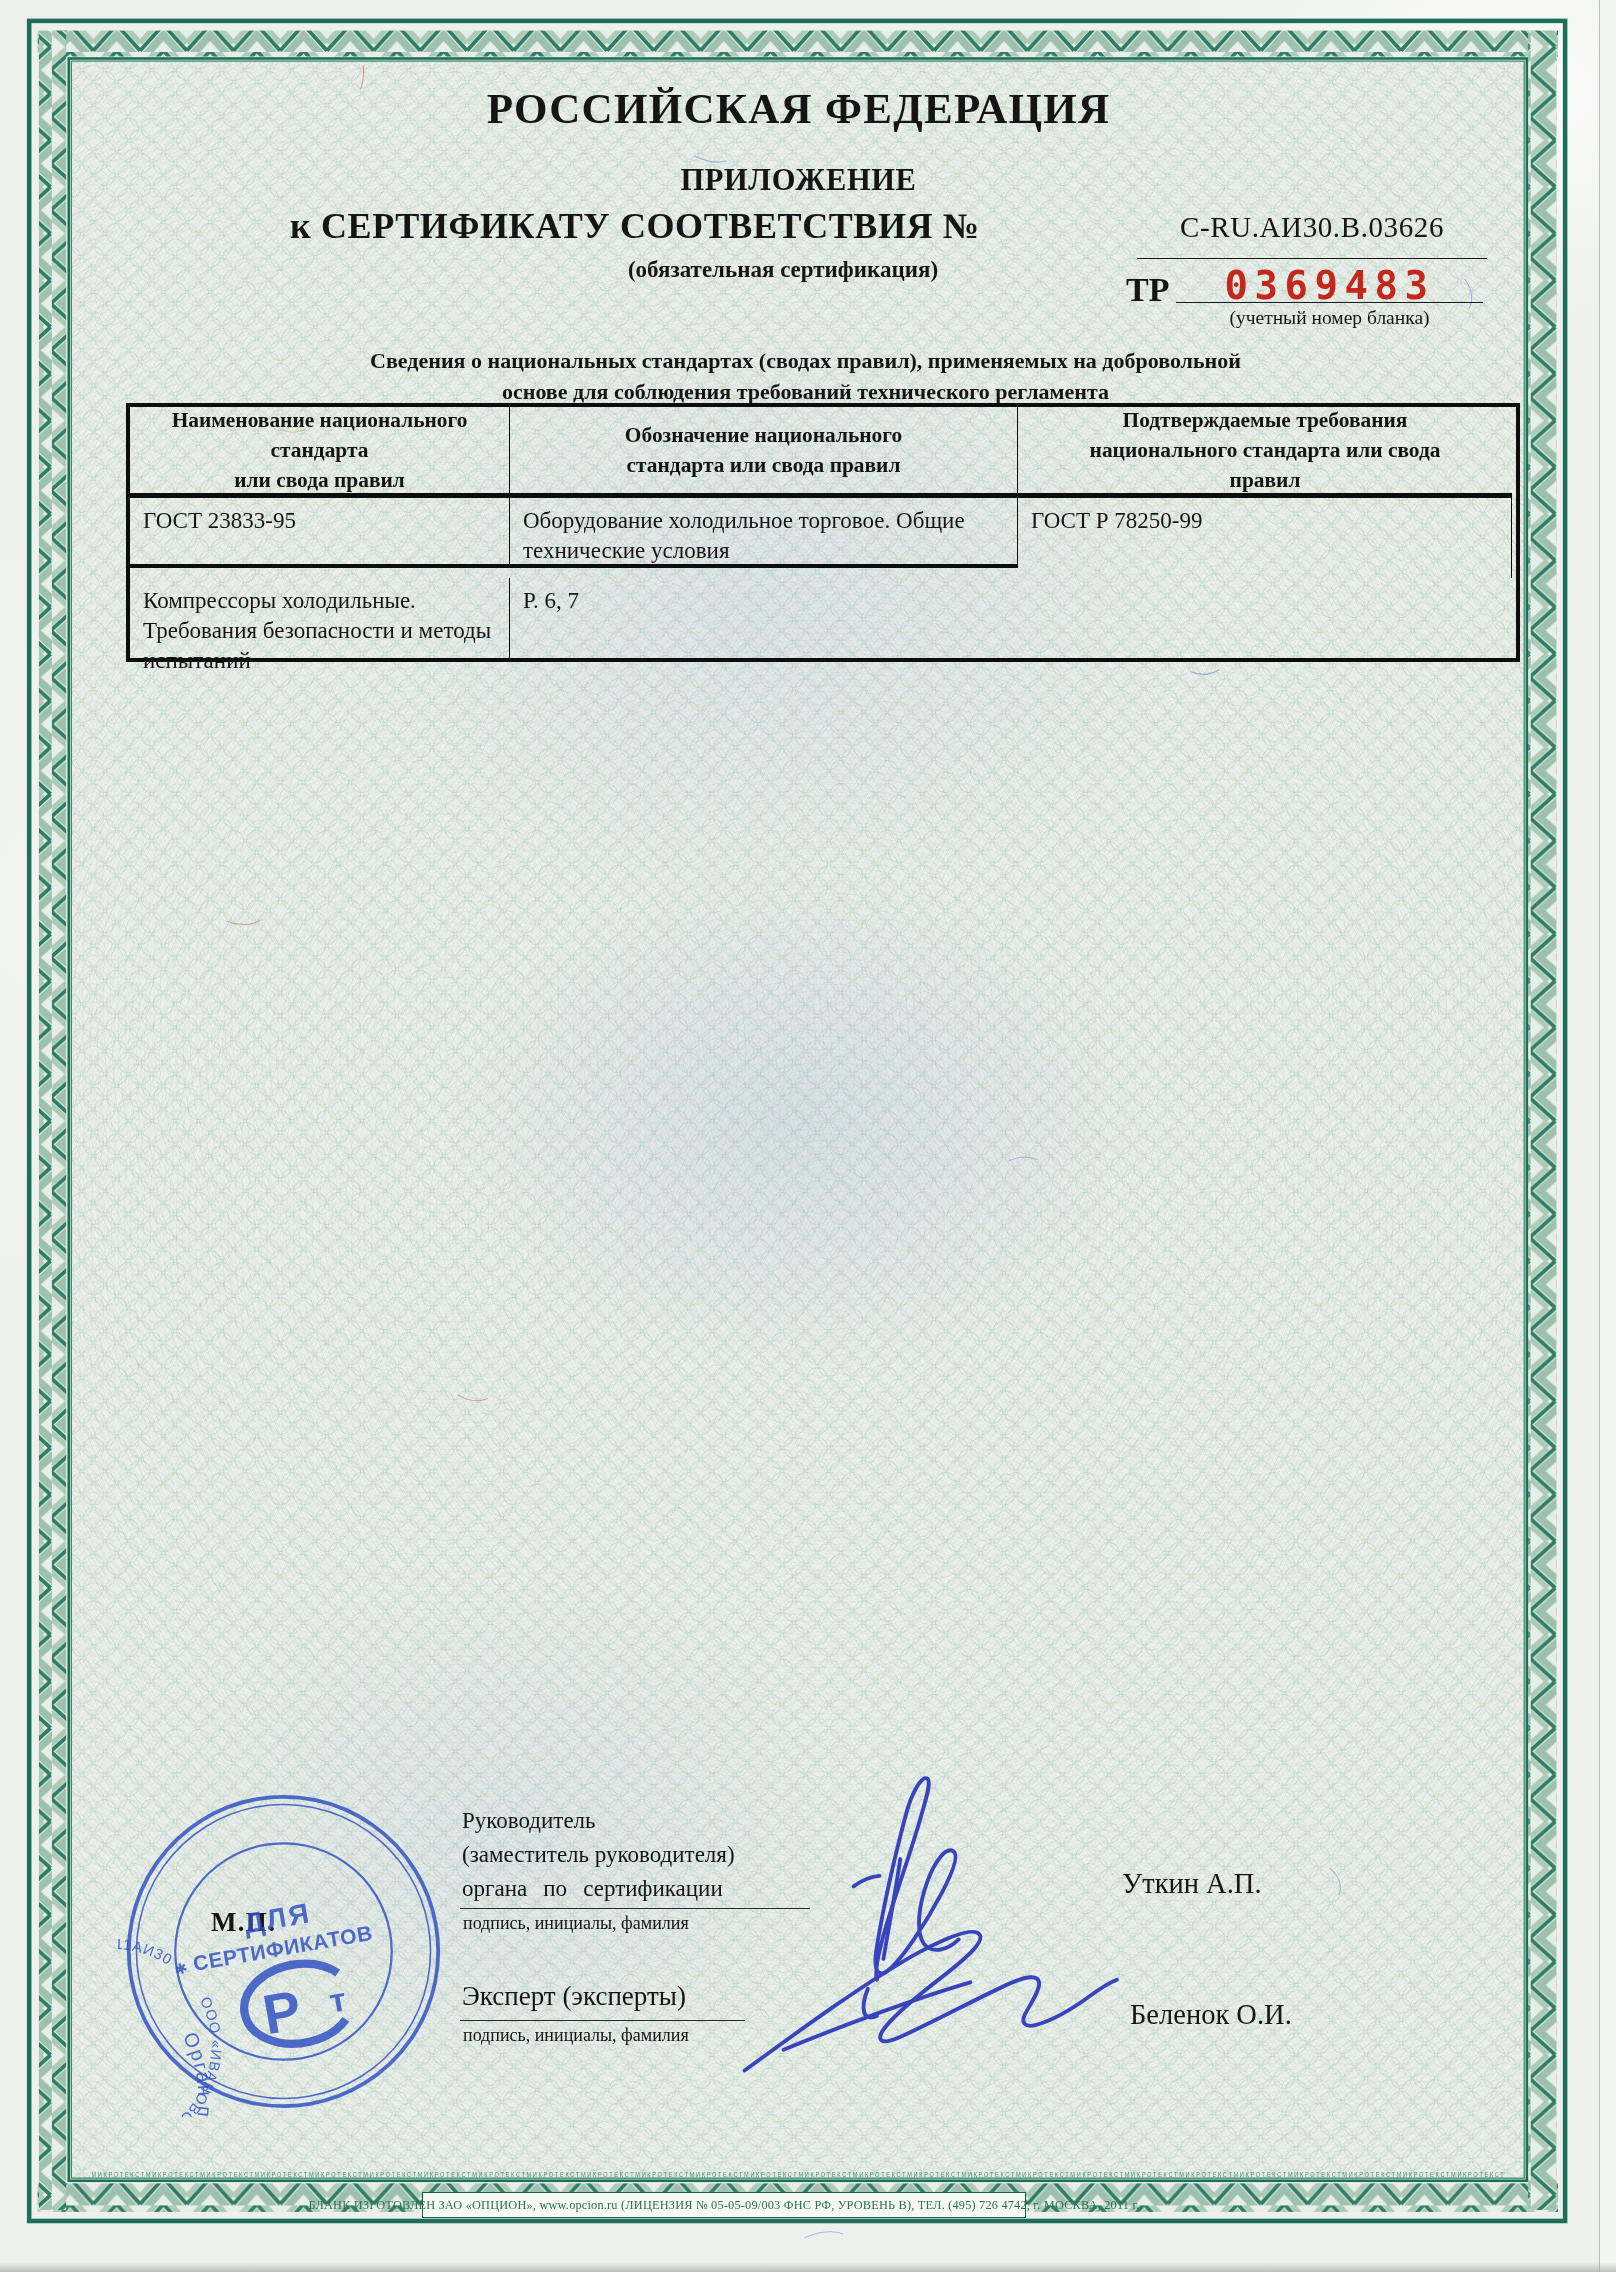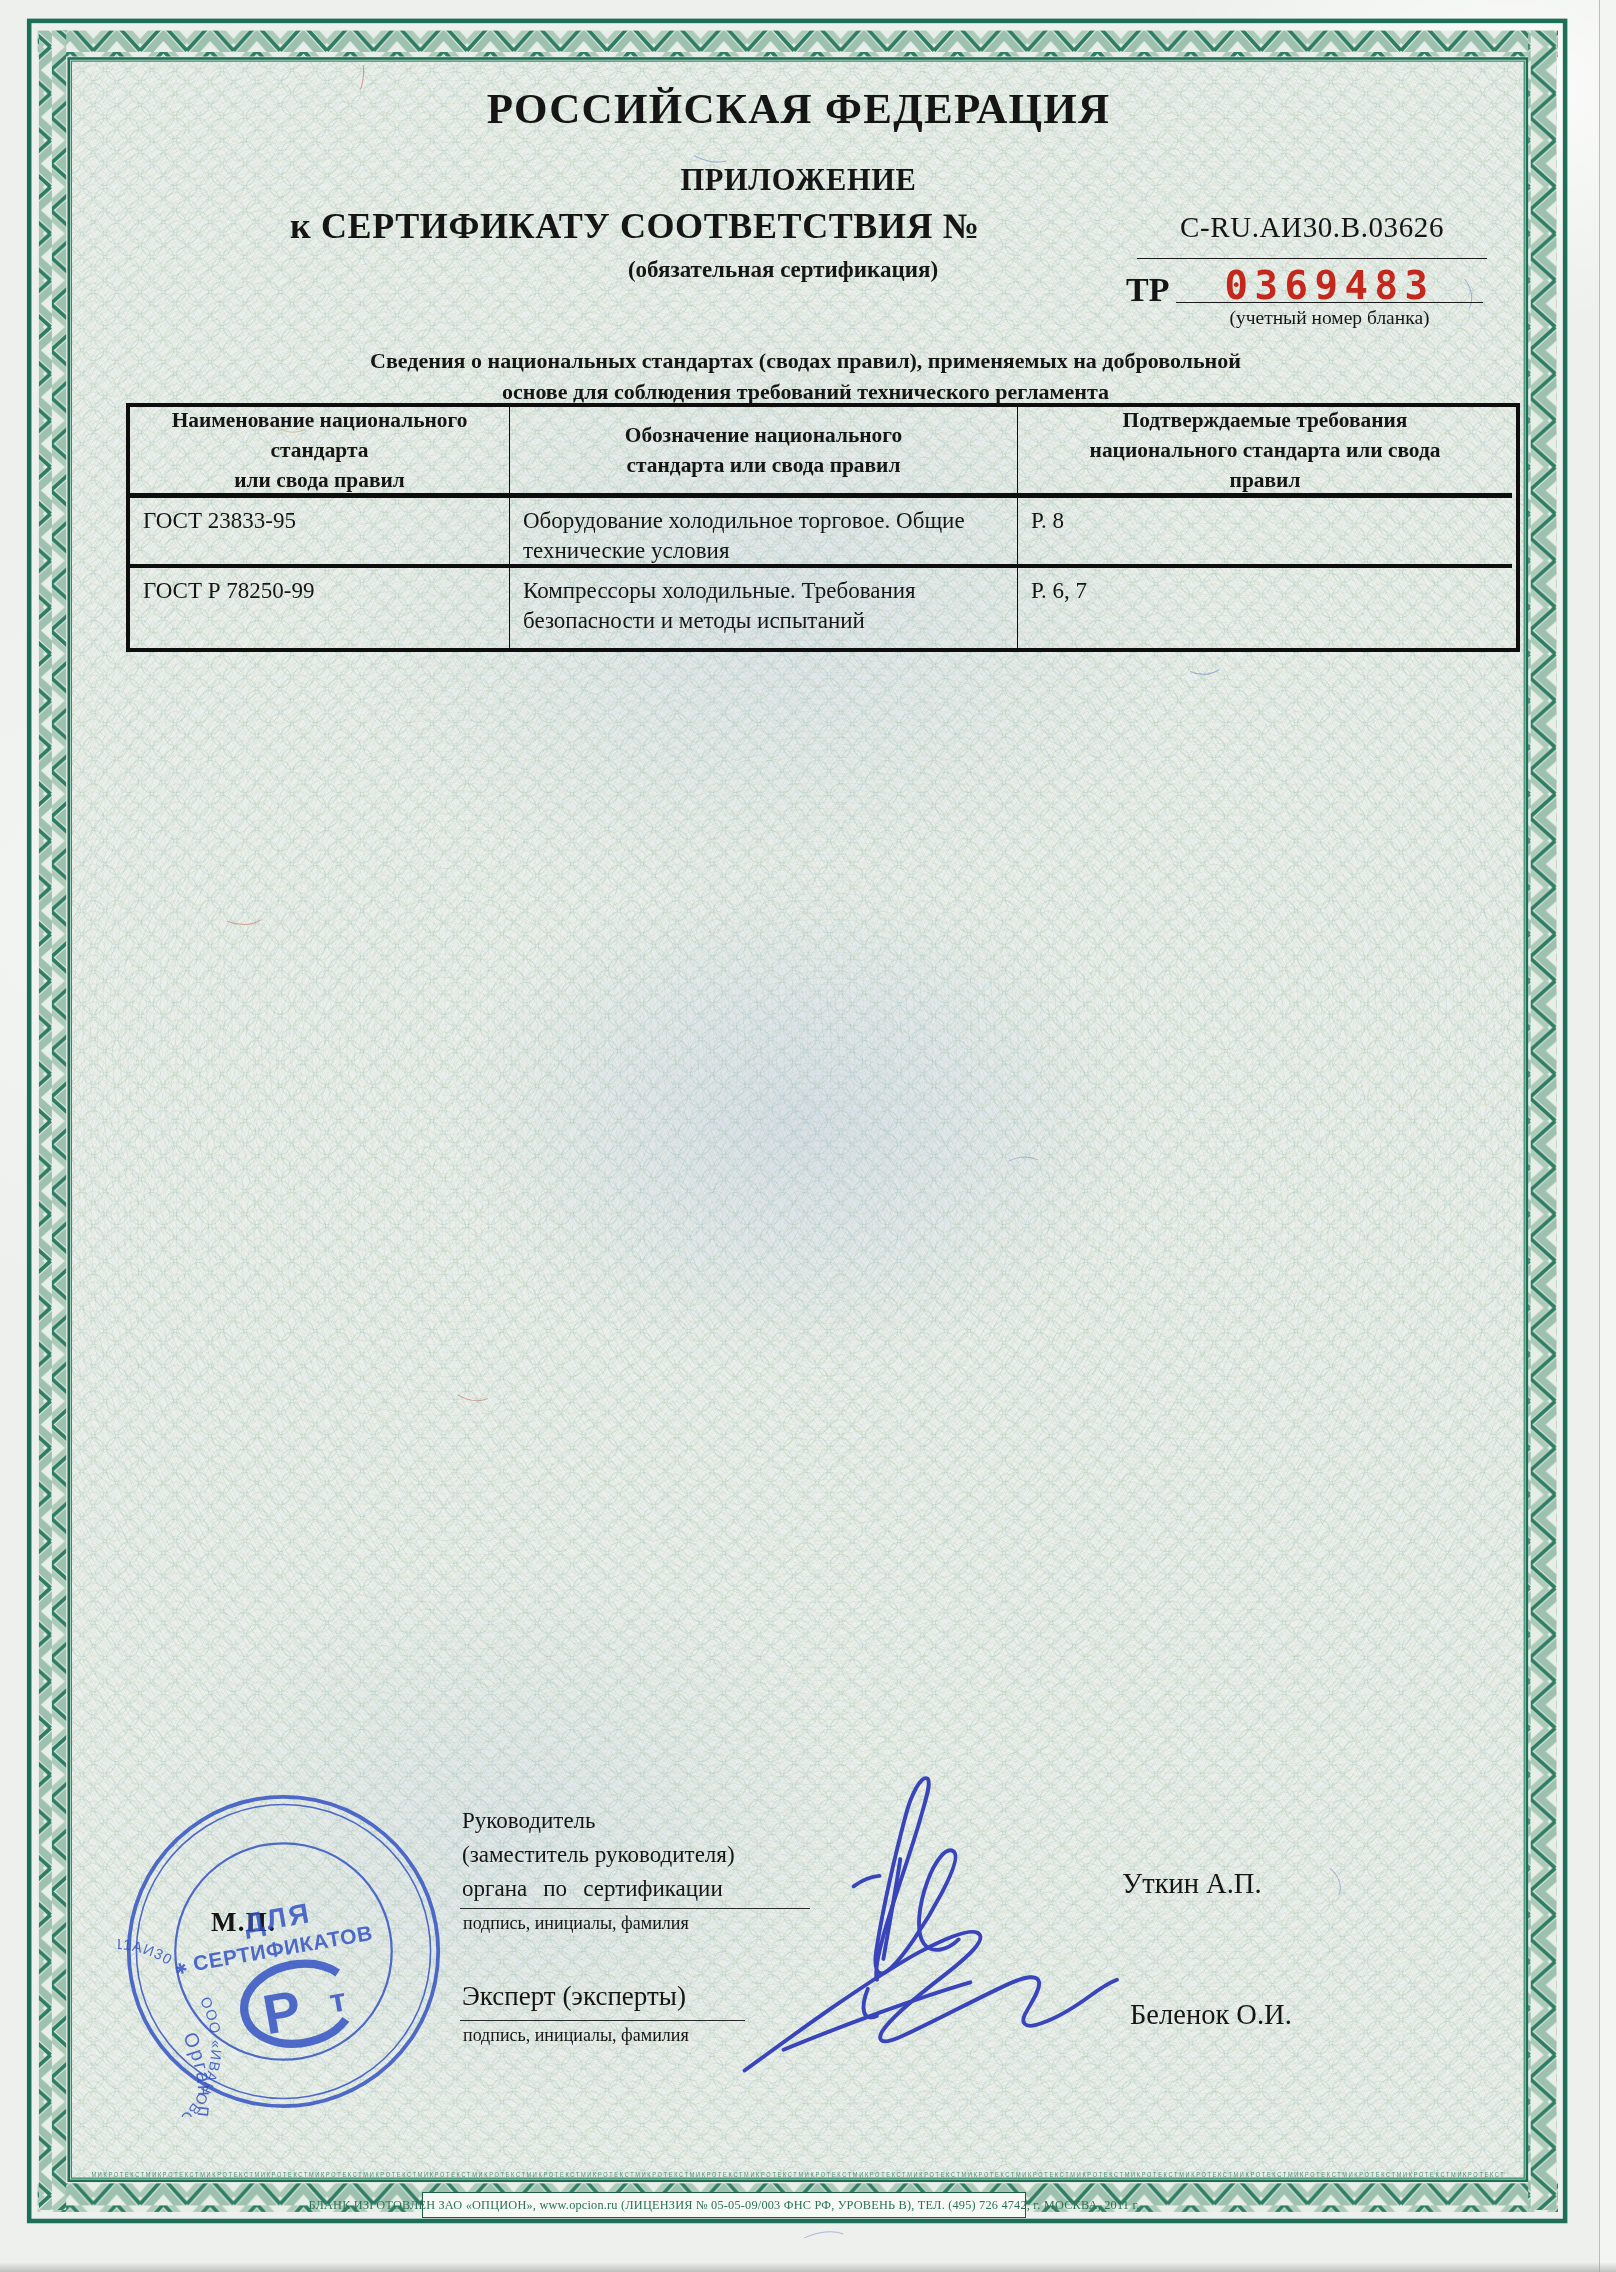--- a/index.html
+++ b/index.html
@@ -154,21 +154,20 @@
       <div>стандарта или свода правил</div>
     </div>
     <div class="cell th last">
       <div>Подтверждаемые требования</div>
       <div>национального стандарта или свода</div>
       <div>правил</div>
     </div>
 
     <div class="cell td r1">ГОСТ 23833-95</div>
     <div class="cell td r1">Оборудование холодильное торговое. Общие технические условия</div>
-    <div class="cell td r1 last">Р. 8</div>
 
     <div class="cell td r2">ГОСТ Р 78250-99</div>
     <div class="cell td r2">Компрессоры холодильные. Требования безопасности и методы испытаний</div>
     <div class="cell td r2 last">Р. 6, 7</div>
   </div>
 
   <div class="abs headtitle">
     <div>Руководитель</div>
     <div>(заместитель руководителя)</div>
     <div class="just">органа  по  сертификации</div>

